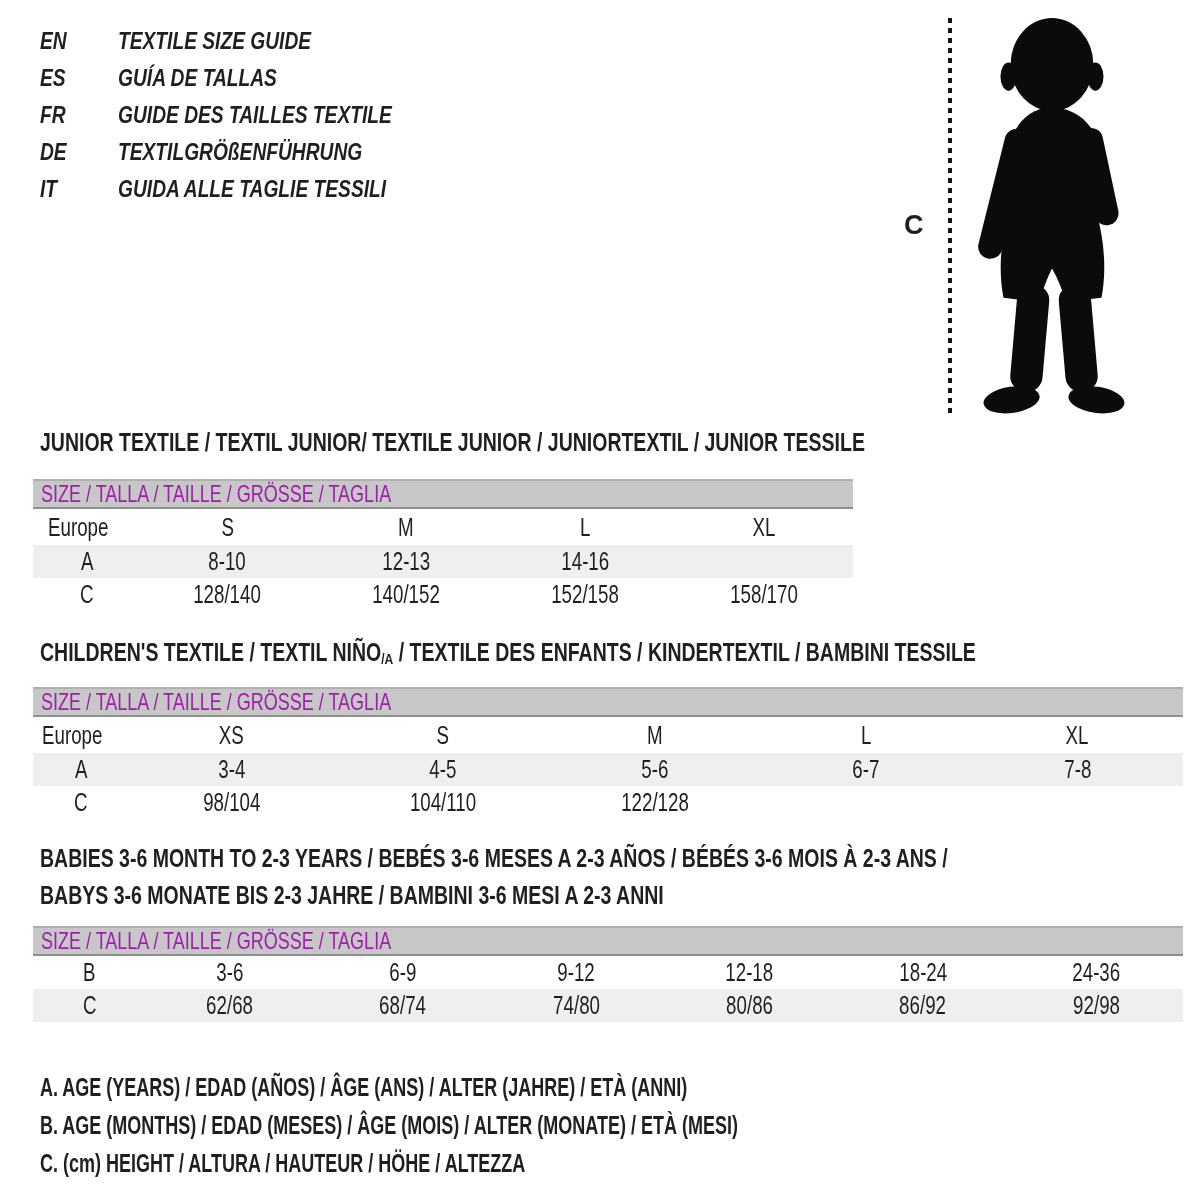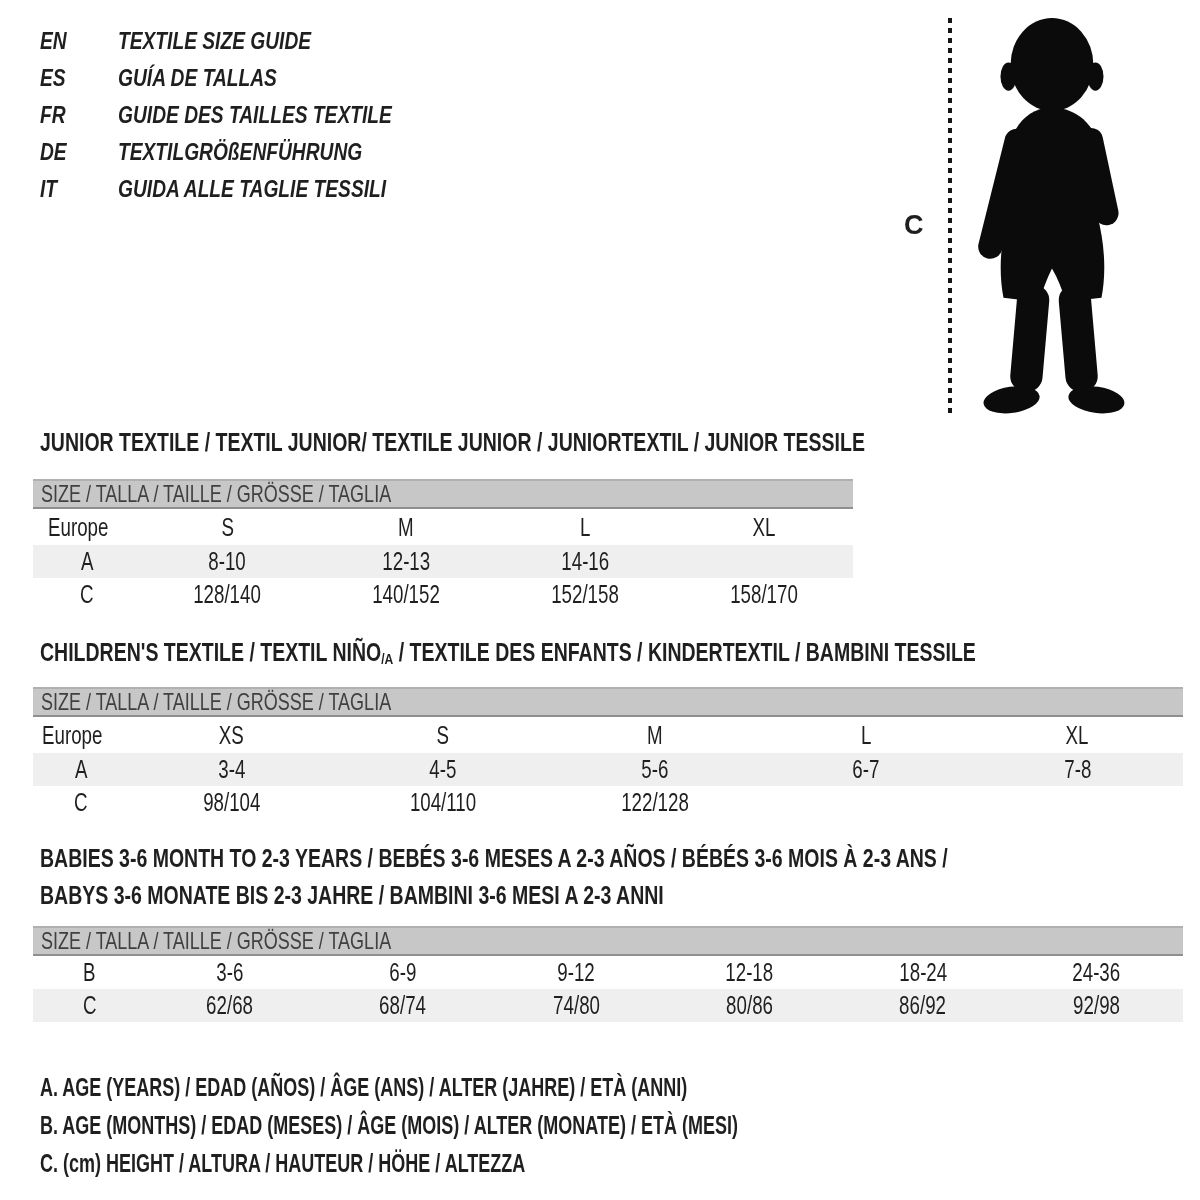--- a/index.html
+++ b/index.html
@@ -29,21 +29,21 @@
 
   
   .sec-title{font-size:25px;font-weight:bold;line-height:29px;}
   .sec-title .cond{--sx:0.78;}
   .sub{font-size:0.62em;vertical-align:-0.18em;letter-spacing:0;}
 
   
   .tbl{box-sizing:border-box;}
   .bar{height:30px;box-sizing:border-box;background:var(--bar-bg,#c7c7c7);
     border-top:2px solid #b0b0b0;border-bottom:2px solid #8f8f8f;
-    line-height:26px;padding-left:8px;font-size:24px;color:#404040;}
+    line-height:26px;padding-left:8px;font-size:24px;color:#a21caf;}
   .bar .cond{--sx:0.75;}
   .trow{display:grid;height:33px;line-height:33px;font-size:26px;}
   .trow.hdr{height:36px;line-height:36px;}
   .trow .cell{overflow:visible;}
   .trow .cell.center{text-align:center;}
   .trow .cell.left{padding-left:8px;text-align:center;}
   .trow .cond{--sx:0.72;}
   .g5{grid-template-columns:105px repeat(4,1fr);}
   .g6{grid-template-columns:93px repeat(5,1fr);}
   .g7{grid-template-columns:110px repeat(6,1fr);}

